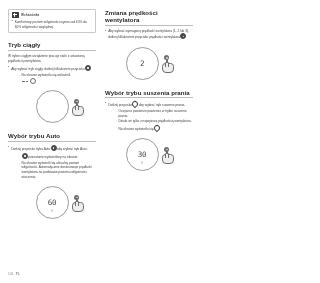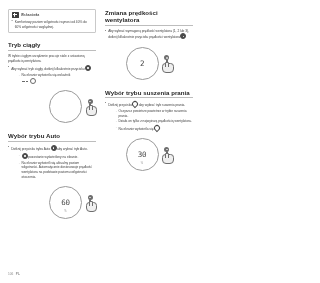--- a/index.html
+++ b/index.html
@@ -81,21 +81,21 @@
     width:1.6px;height:1.6px;margin:-.8px 0 0 -.8px;
     border-radius:50%;background:#fff;
   }
   .g.drop{border-radius:50% 50% 50% 0;transform:rotate(-45deg);}
 
   
   .dial-wrap{
     display:flex;align-items:center;justify-content:center;
     gap:3px;margin:6px 0 0 0;
   }
-  .dial-wrap.left{justify-content:flex-end;padding-left:14px;}
+  .dial-wrap.left{justify-content:center;padding-left:14px;}
   .dial{
     width:31px;height:31px;border-radius:50%;
     border:0.7px solid #9a9a9a;
     display:flex;align-items:center;justify-content:center;
     position:relative;flex:0 0 31px;
   }
   .dial .val{
     font-family:"DejaVu Sans Mono", monospace;
     font-size:7.5px;color:#4a4a4a;letter-spacing:-.3px;
   }

